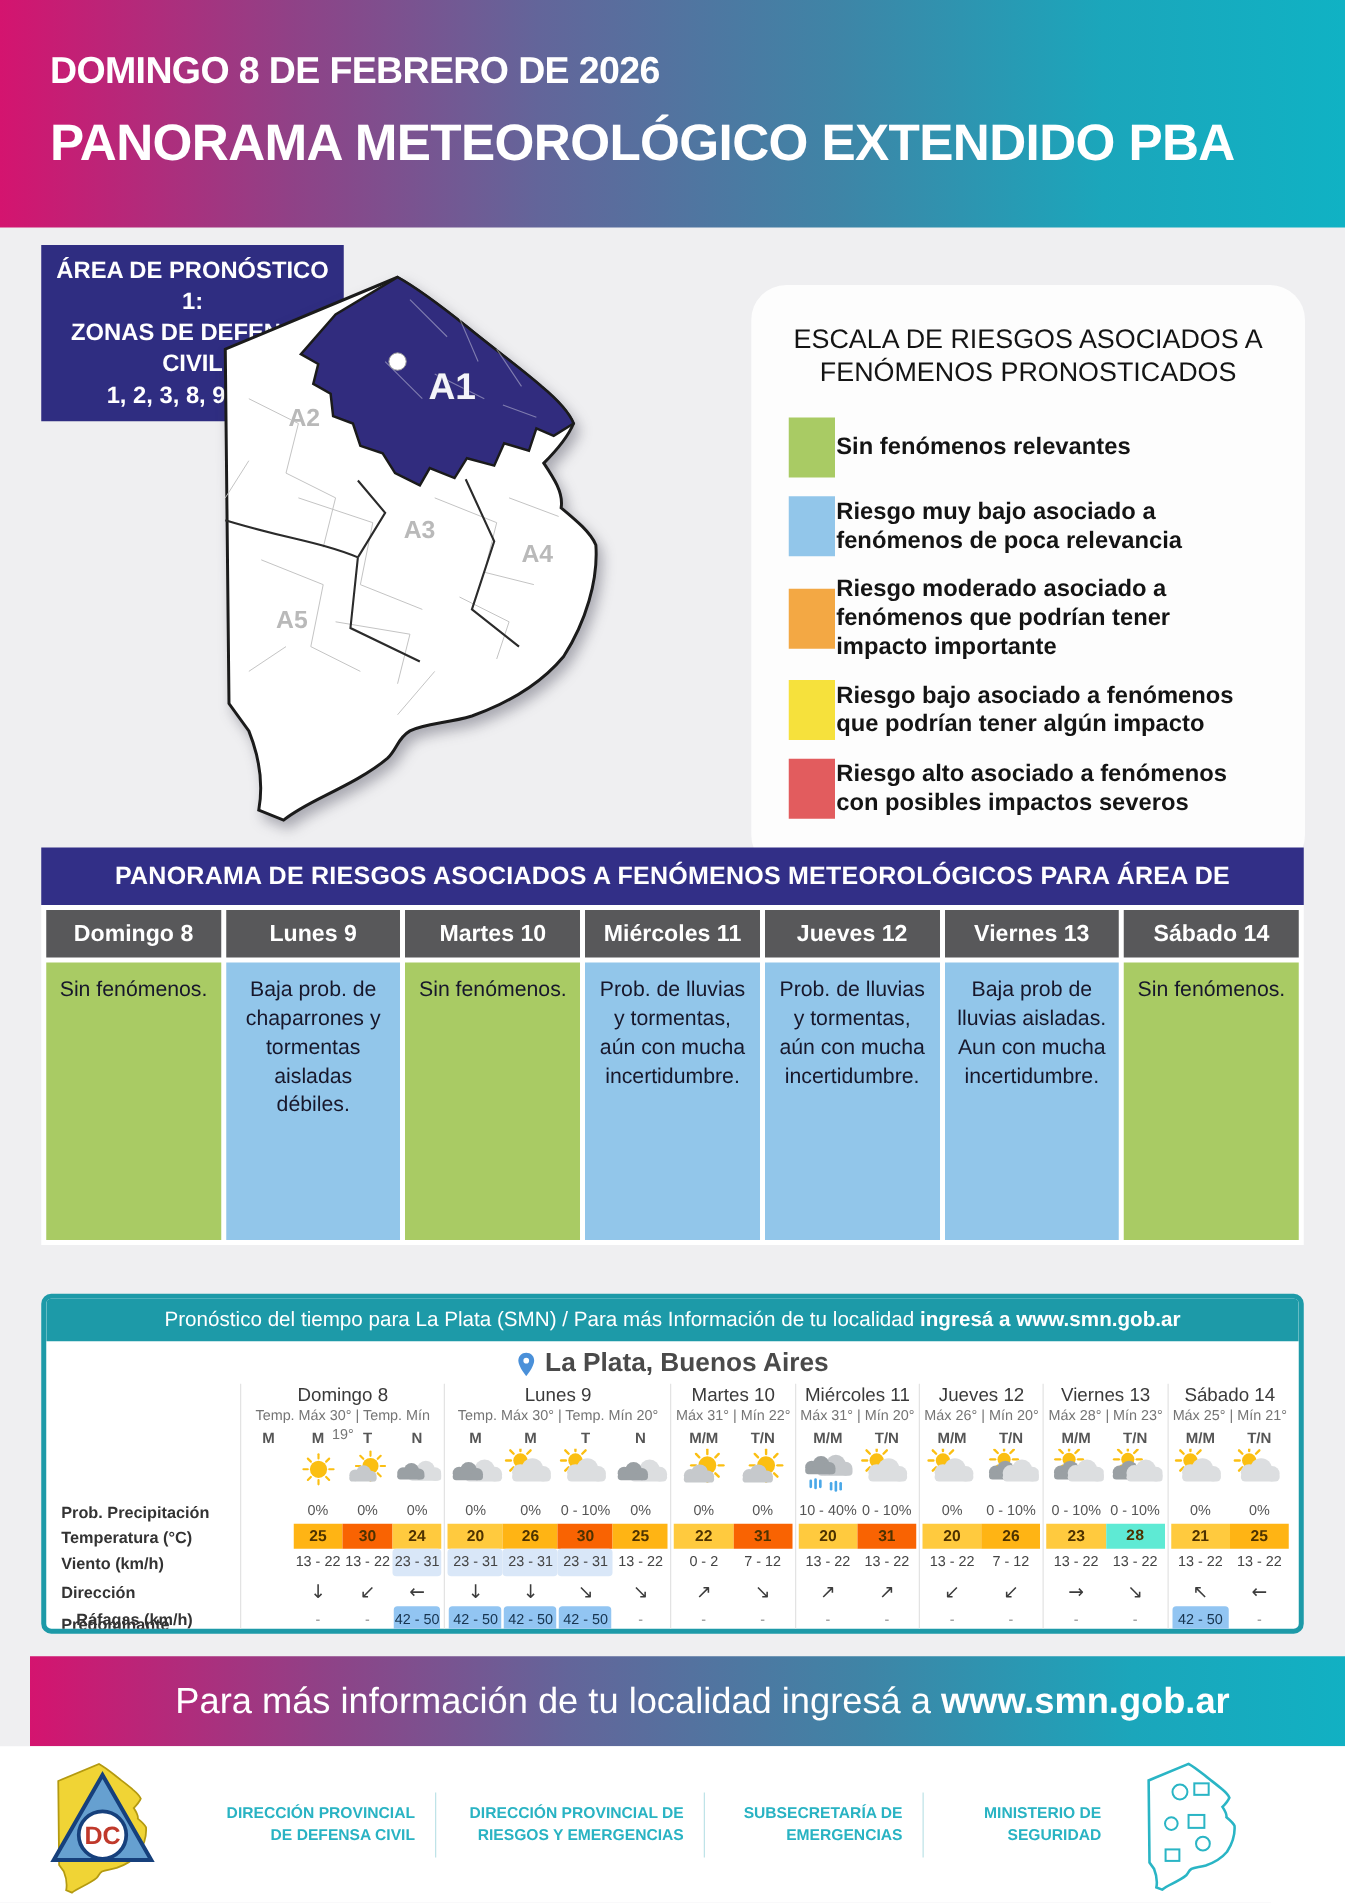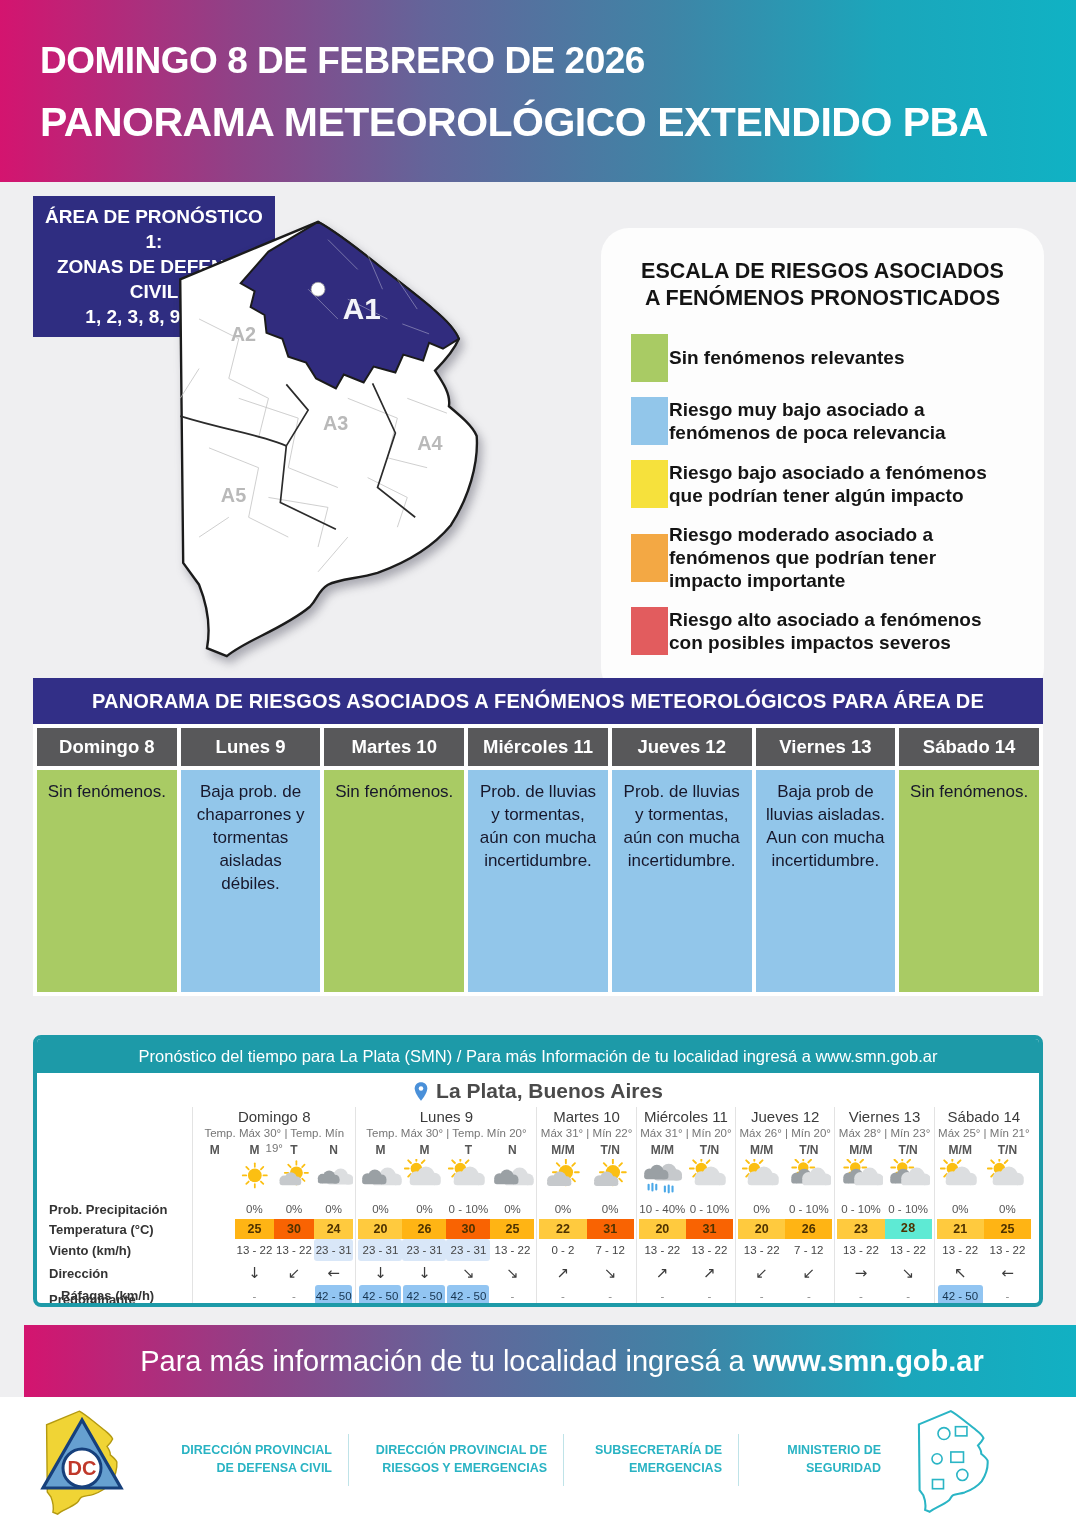--- a/index.html
+++ b/index.html
@@ -4,56 +4,56 @@
 <style>
   * { margin:0; padding:0; box-sizing:border-box; }
   html,body { background:#ffffff; }
   body { font-family:"Liberation Sans", sans-serif; }
   .page { position:relative; width:1076px; height:1522px; background:#efeff1; overflow:hidden; }
 
   
   .hero { position:absolute; left:0; top:0; width:1076px; height:182px;
     background:linear-gradient(90deg,#d4146f 0%,#8f4287 22%,#63659a 40%,#3f84a6 62%,#1ba6bb 82%,#10b2c4 100%);
     color:#fff; padding:40px 0 0 40px; }
-  .hero-date { font-size:37px; font-weight:800; letter-spacing:-.5px; margin-bottom:17px; }
+  .hero-date { font-size:30px; font-weight:800; letter-spacing:-.5px; margin-bottom:17px; }
   .hero-title { font-size:41px; font-weight:800; letter-spacing:-.5px; }
 
   
   .area-label { position:absolute; left:33px; top:196px; width:242px; background:#2f2d81;
     color:#fff; text-align:center; font-size:19px; font-weight:700; line-height:1.32; padding:8px 6px; }
 
   
   .map-svg { position:absolute; left:166px; top:200px; filter:drop-shadow(4px 6px 5px rgba(40,40,60,.35)); }
   .zone-lbl { font-size:20px; font-weight:800; fill:#b9b9b9; stroke:#ffffff; stroke-width:.6; paint-order:stroke; }
   .zone-lbl-a1 { font-size:30px; font-weight:800; fill:#f4f4fa; stroke:#3c3c6e; stroke-width:.8; paint-order:stroke; }
 
   
   .legend { position:absolute; left:601px; top:228px; width:443px; background:#fdfdfd;
     border-radius:28px; padding:30px 30px 26px 30px; }
-  .legend-title { text-align:center; font-size:21.5px; font-weight:700; color:#141414; line-height:1.25; margin-bottom:22px; }
+  .legend-title { text-align:center; font-size:21.5px; font-weight:400; color:#141414; line-height:1.25; margin-bottom:22px; }
   .lg-item { display:flex; align-items:center; gap:1px; margin-bottom:15px; }
   .lg-swatch { width:37px; height:48px; flex:none; }
   .lg-text { font-size:19px; font-weight:700; color:#141414; line-height:1.22; }
 
   
   .risk { position:absolute; left:33px; top:678px; width:1010px; }
   .risk-title { background:#322f87; color:#fff; height:46px; line-height:46px; text-align:center;
     font-size:20px; font-weight:600; letter-spacing:.2px; }
   .risk-rows { background:#fff; padding:4px; }
   .risk-head, .risk-body { display:grid; grid-template-columns:repeat(7,1fr); gap:4px; }
   .risk-head { margin-bottom:4px; }
   .risk-day { background:#58585a; color:#fff; height:38px; line-height:38px; text-align:center;
     font-size:18.5px; font-weight:700; }
   .risk-cell { height:222px; font-size:17px; color:#17172b; text-align:center; padding:11px 8px 0 8px; line-height:1.35; }
 
   
   .smn { position:absolute; left:33px; top:1035px; width:1010px; height:272px;
     border:4px solid #1d9aa8; border-radius:8px; background:#fff; overflow:hidden; }
   .smn-bar { background:#1d9aa8; color:#fff; height:34px; line-height:34px; text-align:center; font-size:16.5px; }
-  .smn-bar b { font-weight:400; }
+  .smn-bar b { font-weight:700; }
   .smn-loc { height:28px; display:flex; align-items:center; justify-content:center; gap:7px;
     font-size:21px; font-weight:800; color:#4a4a4a; margin-top:4px; }
   .fc { display:flex; padding:2px 6px 0 2px; }
   .fc-labels { width:154px; flex:none; padding:92px 0 0 10px; border-right:1px solid #e3e3e3; }
   .fc-label { font-size:13px; font-weight:700; color:#333; }
   .fc-label:nth-child(1){height:20px;line-height:22px;}
   .fc-label:nth-child(2){height:20px;line-height:22px;}
   .fc-label:nth-child(3){height:22px;line-height:24px;}
   .fc-label:nth-child(4){height:24px;line-height:26px;}
   .fc-label:nth-child(5){height:22px;line-height:22px;padding-left:12px;}
@@ -151,26 +151,26 @@
     <div id="legend-items">
         <div class="lg-item">
           <span class="lg-swatch" style="background: rgb(169, 203, 100);"></span>
           <span class="lg-text">Sin fenómenos relevantes</span>
         </div>
         <div class="lg-item">
           <span class="lg-swatch" style="background: rgb(146, 198, 234);"></span>
           <span class="lg-text">Riesgo muy bajo asociado a fenómenos de poca relevancia</span>
         </div>
         <div class="lg-item">
+          <span class="lg-swatch" style="background: rgb(243, 168, 68);"></span>
+          <span class="lg-text">Riesgo moderado asociado a fenómenos que podrían tener impacto importante</span>
+        </div>
+        <div class="lg-item">
           <span class="lg-swatch" style="background: rgb(246, 225, 60);"></span>
           <span class="lg-text">Riesgo bajo asociado a fenómenos que podrían tener algún impacto</span>
-        </div>
-        <div class="lg-item">
-          <span class="lg-swatch" style="background: rgb(243, 168, 68);"></span>
-          <span class="lg-text">Riesgo moderado asociado a fenómenos que podrían tener impacto importante</span>
         </div>
         <div class="lg-item">
           <span class="lg-swatch" style="background: rgb(226, 92, 94);"></span>
           <span class="lg-text">Riesgo alto asociado a fenómenos con posibles impactos severos</span>
         </div>
       </div>
   </section>
 
   <section class="risk">
     <div class="risk-title">PANORAMA DE RIESGOS ASOCIADOS A FENÓMENOS METEOROLÓGICOS PARA ÁREA DE PRONÓSTICO 1</div>

